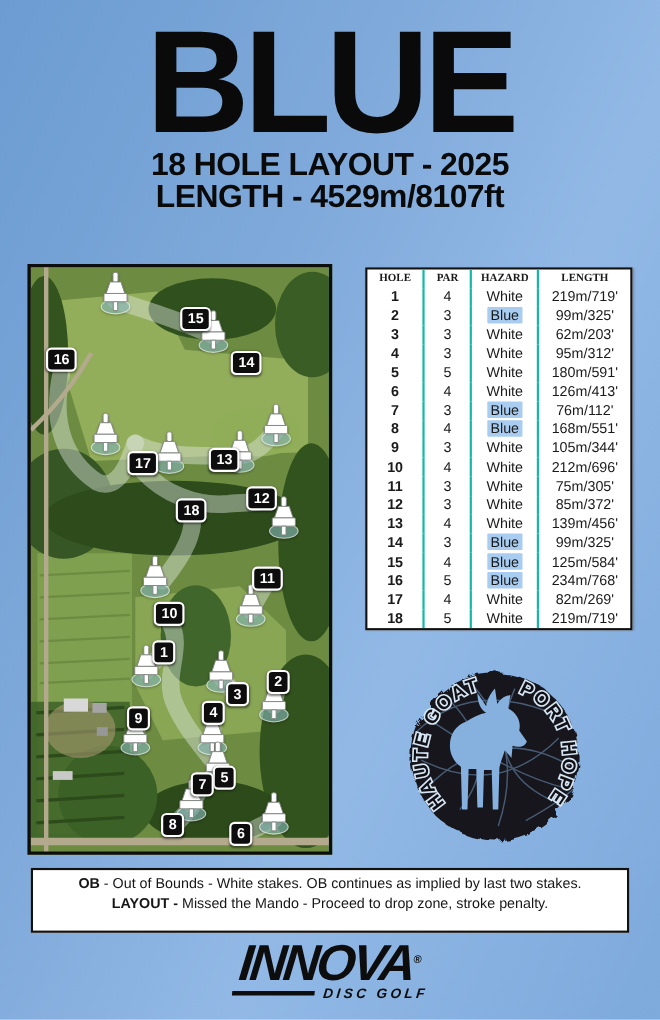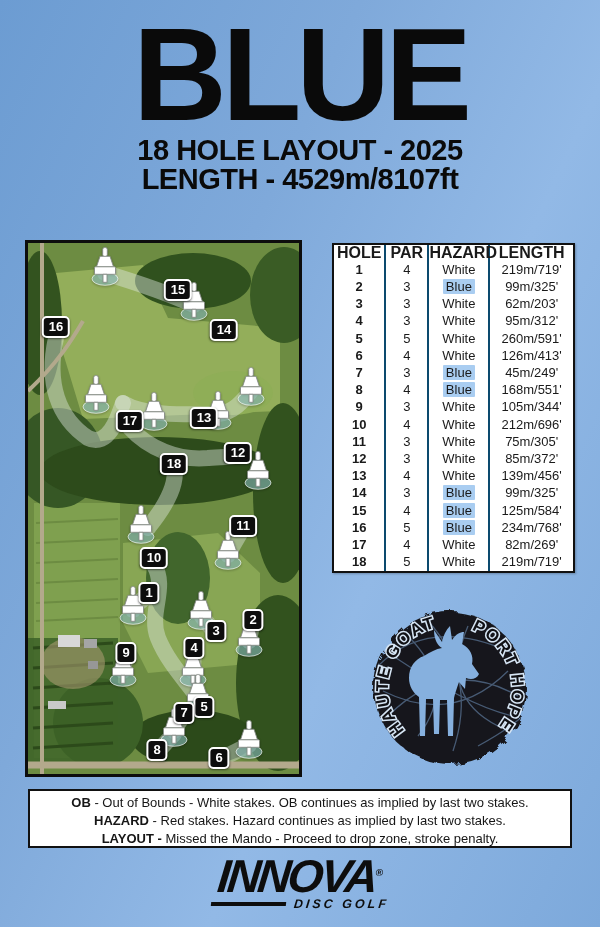--- a/index.html
+++ b/index.html
@@ -27,23 +27,23 @@
   .marker{position:absolute;transform:translate(-50%,-50%);
           background:#0d0d0d;color:#fff;font-weight:bold;font-size:13px;
           padding:0 5px;height:18px;line-height:18px;border:2px solid #fff;border-radius:5px;
           box-shadow:0 1px 2px rgba(0,0,0,.5);white-space:nowrap;}
 
   
   .course-table{position:absolute;left:332px;top:243px;width:243px;height:330px;
        background:#fff;border:2px solid #111;box-sizing:border-box;box-shadow:1px 1px 2px rgba(0,0,0,.25);}
   table{border-collapse:collapse;width:100%;height:100%;table-layout:fixed;}
   th,td{text-align:center;font-size:13px;padding:0;color:#1a1a1a;line-height:16.6px;}
-  th{font-size:16px;font-weight:bold;}
+  th{font-size:10px;font-weight:bold;font-family:Liberation Serif, serif;}
   col.c-hole{width:21.5%} col.c-par{width:18%} col.c-basket{width:25.5%} col.c-length{width:35%}
-  th+th, td+td{border-left:2px solid #0c4a6e;}
+  th+th, td+td{border-left:2px solid #14b8a6;}
   td:first-child, th:first-child{font-weight:bold;}
   .hl{background:var(--highlight,#a9cdf1);padding:0 3px;border-radius:1px;}
 
   
   .goat-logo{position:absolute;left:358px;top:596px;}
 
   
   .rules{position:absolute;left:28px;top:789px;width:544px;height:59px;box-sizing:border-box;
          background:#fff;border:2px solid #111;text-align:center;
          font-size:13px;line-height:18px;padding-top:3px;color:#161616;}
@@ -261,33 +261,33 @@
           <tr>
     <td>4</td>
     <td>3</td>
     <td><span class="basket-word">White</span></td>
     <td>95m/312'</td>
   </tr>
           <tr>
     <td>5</td>
     <td>5</td>
     <td><span class="basket-word">White</span></td>
-    <td>260m/591'</td>
+    <td>180m/591'</td>
   </tr>
           <tr>
     <td>6</td>
     <td>4</td>
     <td><span class="basket-word">White</span></td>
     <td>126m/413'</td>
   </tr>
           <tr>
     <td>7</td>
     <td>3</td>
     <td><span class="basket-word hl">Blue</span></td>
-    <td>45m/249'</td>
+    <td>76m/112'</td>
   </tr>
           <tr>
     <td>8</td>
     <td>4</td>
     <td><span class="basket-word hl">Blue</span></td>
     <td>168m/551'</td>
   </tr>
           <tr>
     <td>9</td>
     <td>3</td>
@@ -381,21 +381,20 @@
          C99,92 97,97 96,102 L95,140 L90,140 L89,104 L82,104 L81,138 L76,138 L75,103
          L68,103 L67,140 L62,140 L61,101 C55,97 51,90 51,82 C51,71 57,63 66,60 C72,56 78,53 84,52 Z"></path>
     <g font-family="Liberation Sans, sans-serif" font-size="17" font-weight="bold" letter-spacing="2" fill="#101014" stroke="#d7e6f5" stroke-width="3" paint-order="stroke" text-anchor="middle">
       <text><textPath href="#tp-left" startOffset="50%">HAUTE GOAT</textPath></text>
       <text><textPath href="#tp-right" startOffset="50%">PORT HOPE</textPath></text>
     </g>
   </svg>
 
   <div class="rules">
     <div><b>OB</b><span> - Out of Bounds - White stakes. OB continues as implied by last two stakes.</span></div>
-    <div><b>HAZARD</b><span> - Red stakes. Hazard continues as implied by last two stakes.</span></div>
     <div><b>LAYOUT -</b><span> Missed the Mando - Proceed to drop zone, stroke penalty.</span></div>
   </div>
 
   <div class="innova">
     <div class="innova-word"><span>INNOVA</span><sup>®</sup></div>
     <div class="innova-sub">
       <span class="innova-rule"></span>
       <span class="innova-tag">DISC GOLF</span>
     </div>
   </div>

